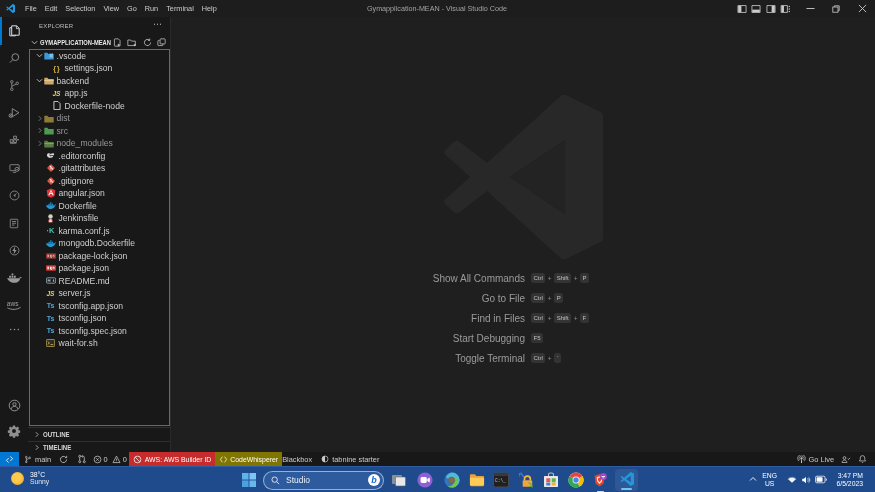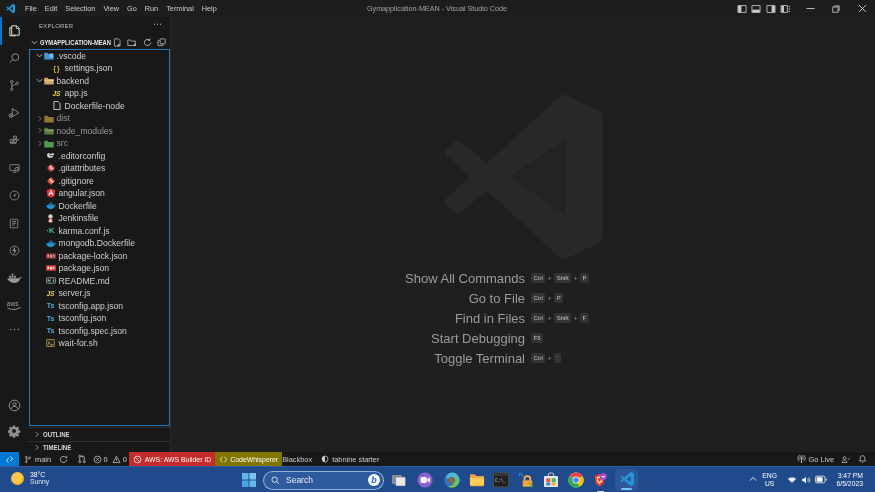--- a/index.html
+++ b/index.html
@@ -51,21 +51,21 @@
   border-top:1px solid #2f2f2f; }
 .sect2 .t { font-size:6.9px; font-weight:bold; color:#d8d8d8; margin-left:3px; transform:scaleX(0.88); transform-origin:left center; display:inline-block; }
 #outline { top:410px; }
 #timeline { top:423.5px; }
 
 
 #editor { flex:1; height:435px; background:#1f1f1f; position:relative; }
 #watermark { position:absolute; left:267px; top:75px; }
 #shortcuts { position:absolute; left:0px; top:251px; width:520px; }
 .srow { height:20px; display:flex; align-items:center; }
-.srow .lbl { width:354px; text-align:right; color:#9b9b9b; font-size:13px; }
+.srow .lbl { width:354px; text-align:right; color:#9b9b9b; font-size:10px; }
 .srow .keys { margin-left:6px; display:flex; align-items:center; }
 .kbd { background:#333333; color:#c2c2c2; font-size:6px; padding:1.5px 2.5px 2px;
   border-radius:2.5px; }
 .plus { color:#8a8a8a; font-size:6.5px; margin:0 2.5px; }
 
 
 #statusbar { position:absolute; left:0; top:452px; width:875px; height:14px; background:#181818;
   color:#cccccc; font-size:7.4px; display:flex; align-items:center; }
 #statusbar .seg { display:flex; align-items:center; height:14px; }
 #remote { width:19px; height:14px; background:#107ace0; background:#0078d4; display:flex; align-items:center; justify-content:center; }
@@ -314,33 +314,33 @@
               <svg width="10" height="9" viewBox="0 0 16 14">
                 <path fill="#8f7a35" d="M.5 2.5h5l1.5 2h8.5v9H.5z"></path>
               </svg>
             </span>dist</div>
         <div class="trow dim"><span class="chev">
               <svg width="6" height="7" viewBox="0 0 16 16">
                 <path fill="none" stroke="#9a9a9a" stroke-width="2" d="m5 2 6 6-6 6"></path>
               </svg>
             </span><span class="icon">
               <svg width="10" height="9" viewBox="0 0 16 14">
-                <path fill="#5a7a44" d="M.5 2.5h5l1.5 2h8.5v9H.5z"></path>
-                <path fill="#7da35c" d="M.5 6h15v2H.5z"></path>
-              </svg>
-            </span>node_modules</div>
+                <path fill="#4f9a51" d="M.5 2.5h5l1.5 2h8.5v9H.5z"></path>
+              </svg>
+            </span>src</div>
         <div class="trow dim"><span class="chev">
               <svg width="6" height="7" viewBox="0 0 16 16">
                 <path fill="none" stroke="#9a9a9a" stroke-width="2" d="m5 2 6 6-6 6"></path>
               </svg>
             </span><span class="icon">
               <svg width="10" height="9" viewBox="0 0 16 14">
-                <path fill="#4f9a51" d="M.5 2.5h5l1.5 2h8.5v9H.5z"></path>
-              </svg>
-            </span>src</div>
+                <path fill="#5a7a44" d="M.5 2.5h5l1.5 2h8.5v9H.5z"></path>
+                <path fill="#7da35c" d="M.5 6h15v2H.5z"></path>
+              </svg>
+            </span>node_modules</div>
         <div class="trow rootfile"><span class="icon">
               <svg width="9" height="9" viewBox="0 0 14 14">
                 <path fill="#d8d8d8" d="M11.8 3.6c-1.8-.5-3.1.2-4.2 1.2C6.2 3.6 4.4 3.2 3 3.8c-1 .5-1.6 1.5-1.5 2.7.1 1.7 1.4 3.3 3.3 3.9 2.6.8 5.3-.3 6.5-2.4l-2.2-.6c-.7.8-2 .9-3 .4-.5-.3-.8-.8-.8-1.3h7.1c.3-1.2 0-2.5-.6-2.9z"></path>
                 <path fill="#181818" d="M5.3 5.5c.7-.4 1.7-.3 2.3.3H4.7c.1-.1.3-.2.6-.3z"></path>
               </svg>
             </span>.editorconfig</div>
         <div class="trow rootfile"><span class="icon">
               <svg width="10" height="10" viewBox="0 0 14 14">
                 <rect x="3" y="3" width="8" height="8" rx="1" fill="#de5041" transform="rotate(45 7 7)"></rect>
                 <path stroke="#ffffff" stroke-width="1" d="m5.2 4.2 4.6 4.6M7 4.5v2.2"></path>
@@ -575,21 +575,21 @@
         <path fill="#5fb2ea" d="M0 0h7.5v7.5H0z"></path>
         <path fill="#7cc5f2" d="M8.5 0H16v7.5H8.5z"></path>
         <path fill="#4aa3e0" d="M0 8.5h7.5V16H0z"></path>
         <path fill="#66b8ec" d="M8.5 8.5H16V16H8.5z"></path>
       </svg>
     <div id="searchpill">
       <svg class="mag" width="9" height="9" viewBox="0 0 16 16" fill="none" stroke="#e8eef7" stroke-width="1.6">
           <circle cx="6.5" cy="6.5" r="4.8"></circle>
           <path d="m10.5 10.5 4 4"></path>
         </svg>
-      <span class="st">Search</span>
+      <span class="st">Studio</span>
       <div id="bing">b</div>
     </div>
     <svg class="tico" style="left:391px" width="16" height="16" viewBox="0 0 16 16">
         <rect x="1" y="3" width="10" height="9" fill="#8a8f96" rx="1"></rect>
         <rect x="4.5" y="5" width="10" height="9" fill="#e8e8ea" rx="1" stroke="#60646b" stroke-width=".6"></rect>
       </svg>
     <svg class="tico" style="left:417px" width="16" height="16" viewBox="0 0 16 16">
         <circle cx="8" cy="8" r="7.6" fill="#8f5fd6"></circle>
         <rect x="3.6" y="5" width="6.2" height="6" rx="1.4" fill="#ffffff"></rect>
         <path fill="#ffffff" d="m10.3 7 2.5-1.6v5.2L10.3 9z"></path>

